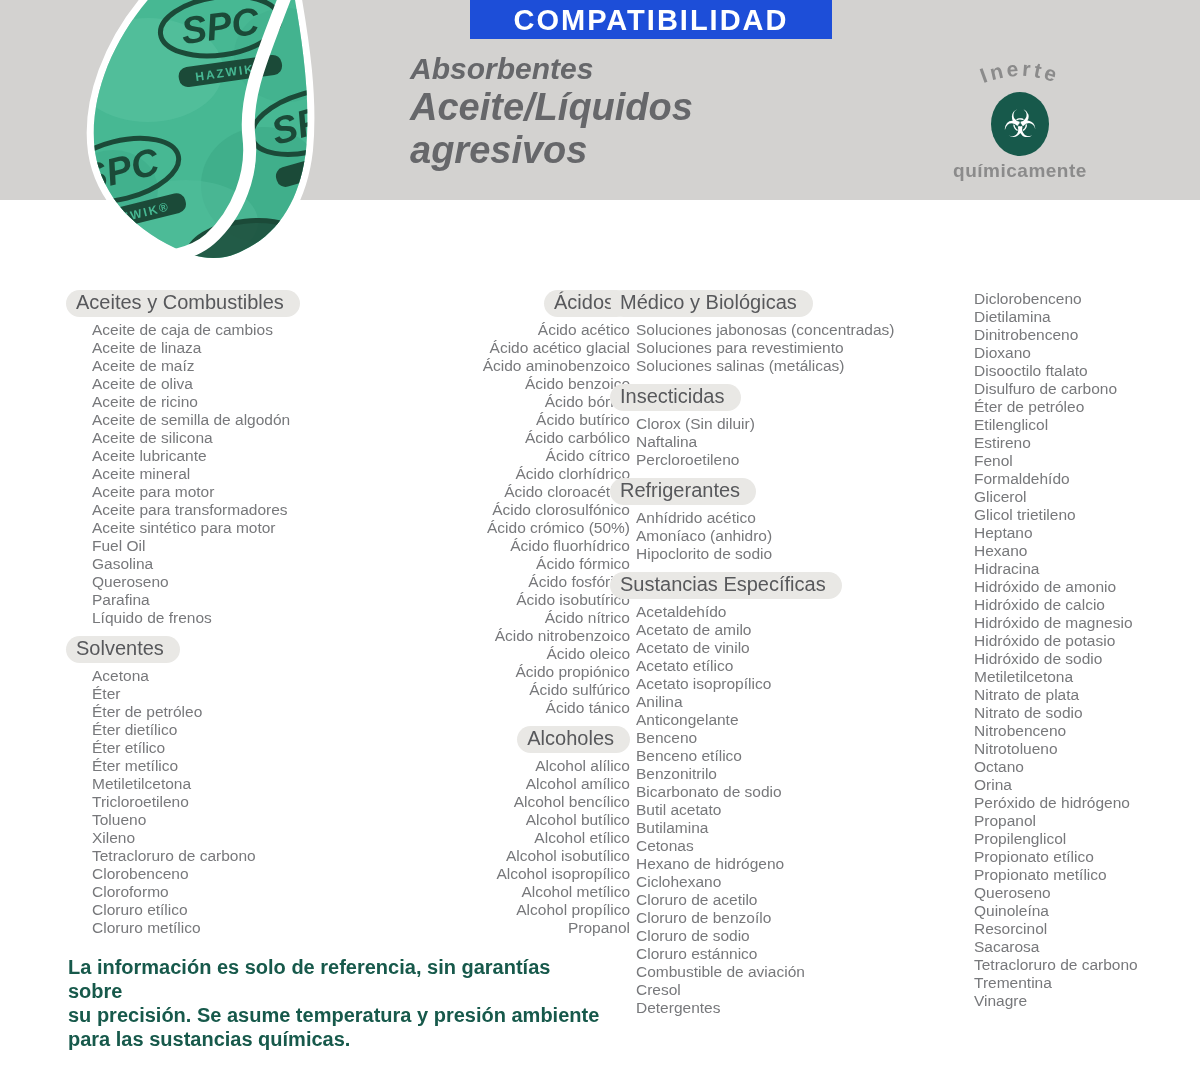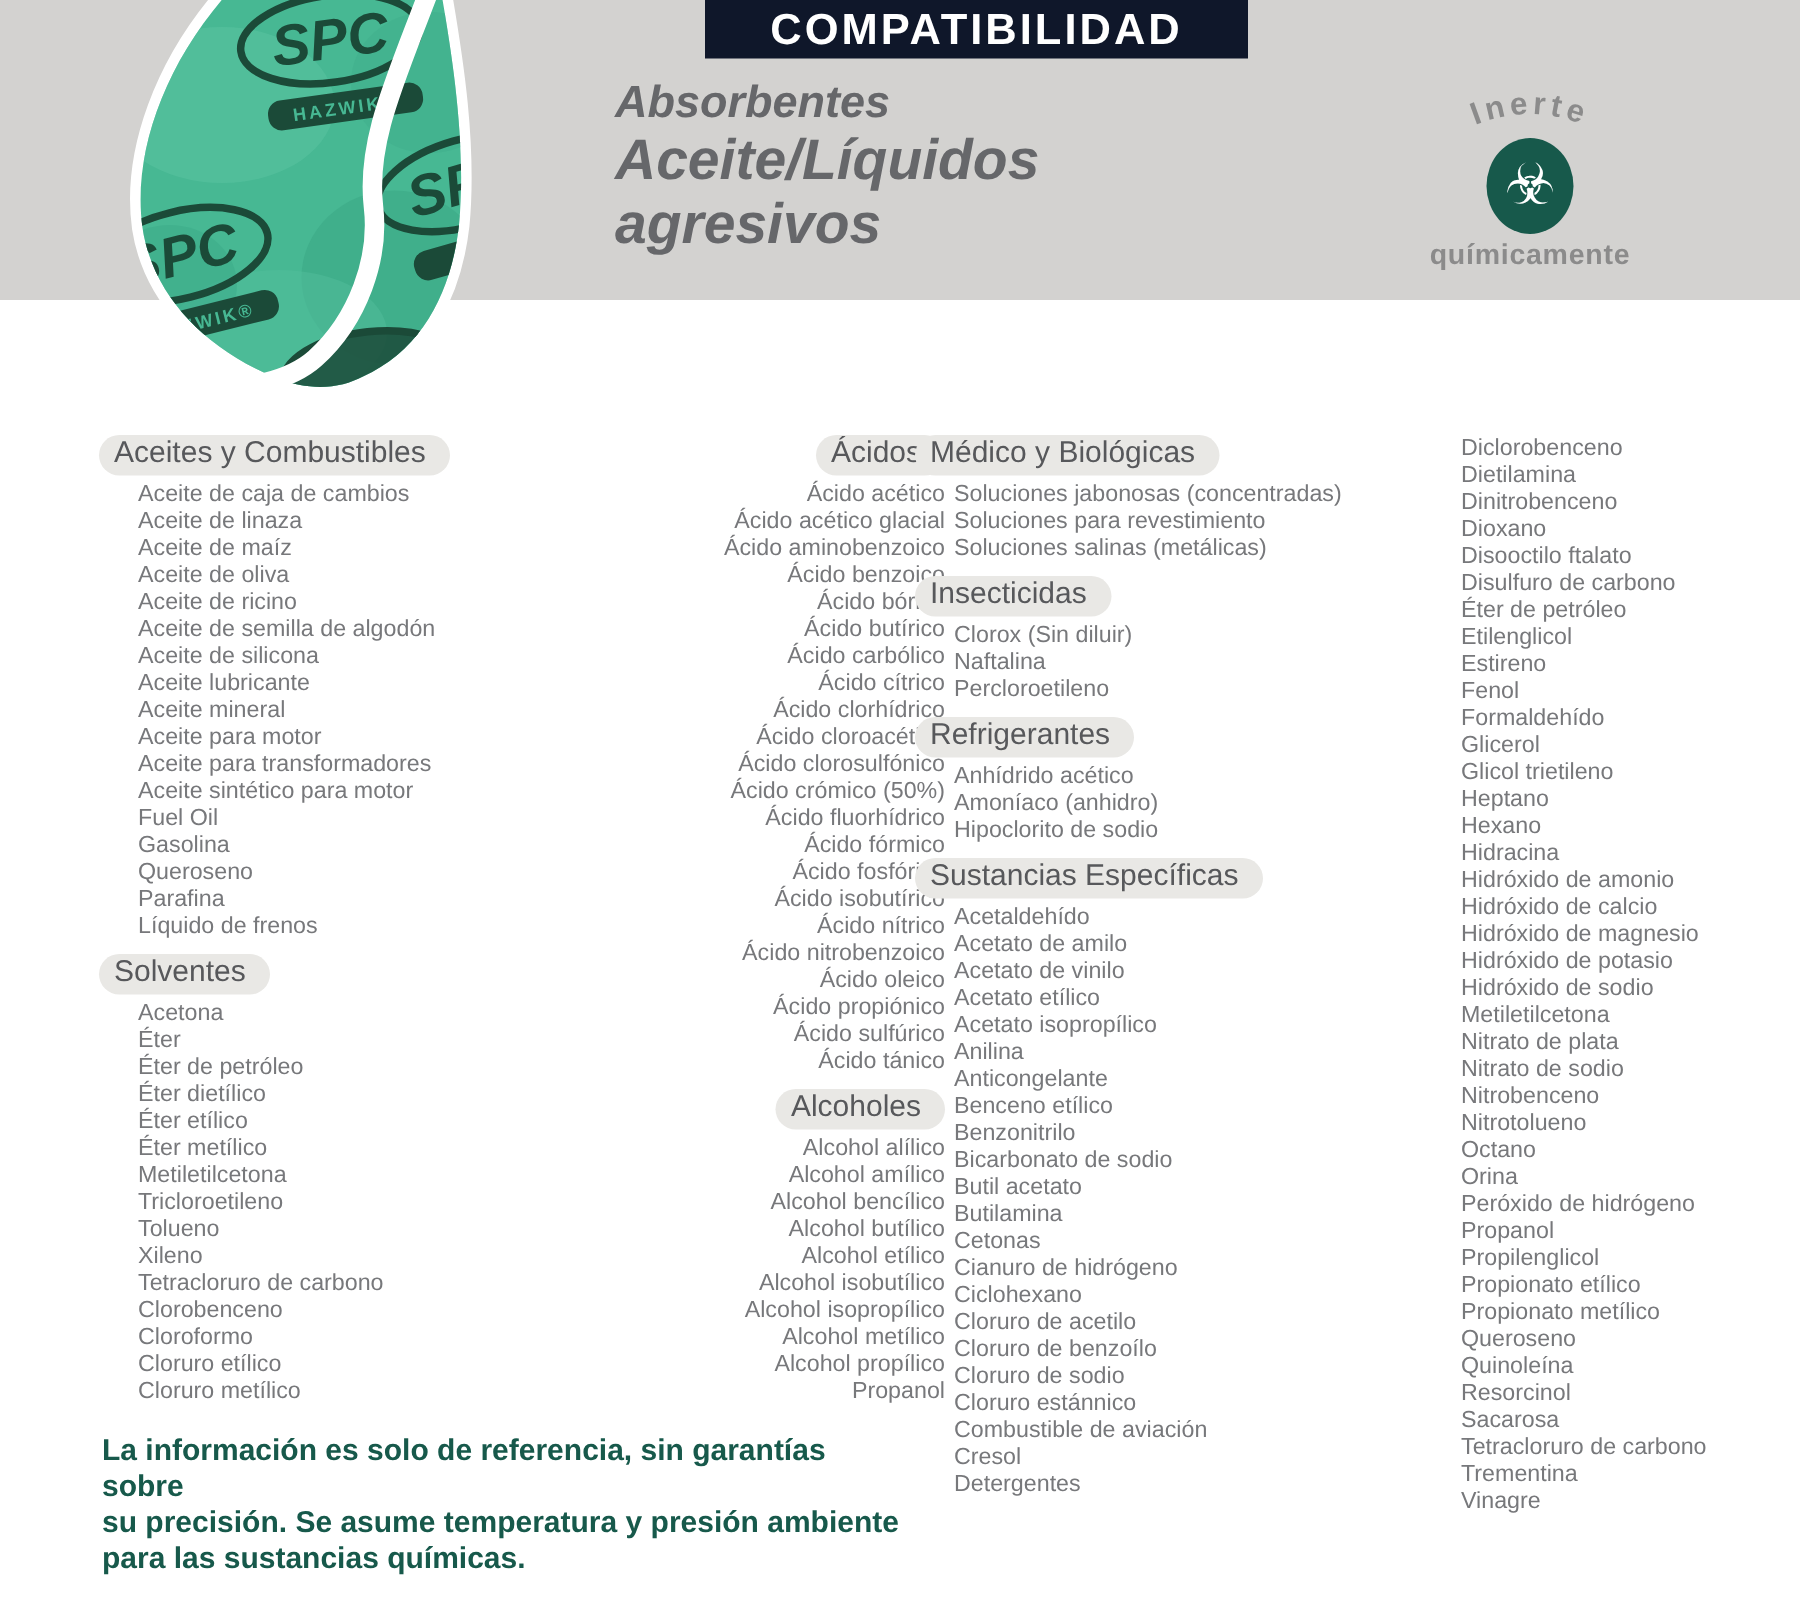--- a/index.html
+++ b/index.html
@@ -3,21 +3,21 @@
 <meta charset="utf-8">
 <style>
   html,body{margin:0;padding:0;}
   body{
     width:1200px;height:1082px;position:relative;overflow:hidden;
     background:#ffffff;font-family:"Liberation Sans", sans-serif;
     -webkit-font-smoothing:antialiased;
   }
   .top-band{position:absolute;left:0;top:0;width:1200px;height:200px;background:#d3d2d0;}
   .title-box{
-    position:absolute;left:470px;top:0;width:362px;height:39px;background:#0f172a;
+    position:absolute;left:470px;top:0;width:362px;height:39px;background:#1d4ed8;
     color:#ffffff;font-weight:bold;font-size:29px;letter-spacing:2px;
     text-align:center;line-height:41px;white-space:nowrap;
   }
   .subtitle{position:absolute;left:410px;width:480px;text-align:left;font-weight:bold;color:#66676a;white-space:nowrap;font-style:italic;}
   .subtitle.s1{top:52px;font-size:30px;}
   .subtitle.s2{top:86px;font-size:38px;}
   .subtitle.s3{top:129px;font-size:38px;}
   .badge{position:absolute;left:938px;top:50px;width:164px;text-align:center;}
   .badge .arc-svg{display:block;margin:0 auto;}
   .bio-circle{
@@ -245,27 +245,28 @@
       <div class="sec-title">Sustancias Específicas</div>
       <ul class="items">
 
       <li>Acetaldehído</li>
         <li>Acetato de amilo</li>
         <li>Acetato de vinilo</li>
         <li>Acetato etílico</li>
         <li>Acetato isopropílico</li>
         <li>Anilina</li>
         <li>Anticongelante</li>
+        <li>Benceno</li>
         <li>Benceno etílico</li>
         <li>Benzonitrilo</li>
         <li>Bicarbonato de sodio</li>
         <li>Butil acetato</li>
         <li>Butilamina</li>
         <li>Cetonas</li>
-        <li>Cianuro de hidrógeno</li>
+        <li>Hexano de hidrógeno</li>
         <li>Ciclohexano</li>
         <li>Cloruro de acetilo</li>
         <li>Cloruro de benzoílo</li>
         <li>Cloruro de sodio</li>
         <li>Cloruro estánnico</li>
         <li>Combustible de aviación</li>
         <li>Cresol</li>
         <li>Detergentes</li>
       </ul>
     </section>

